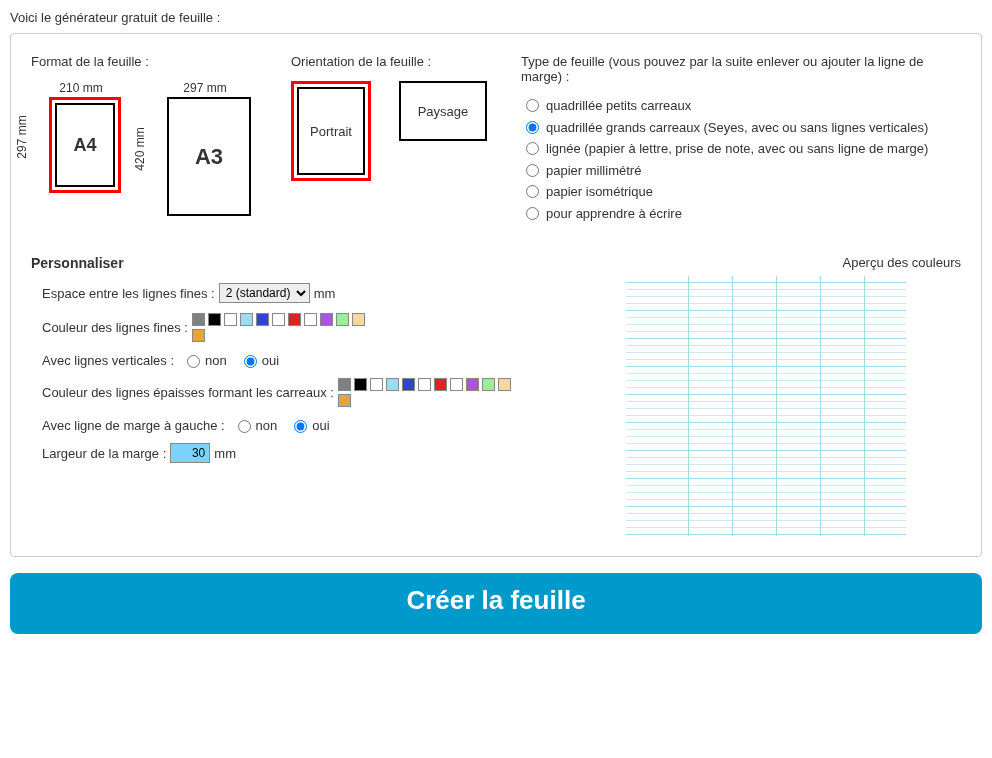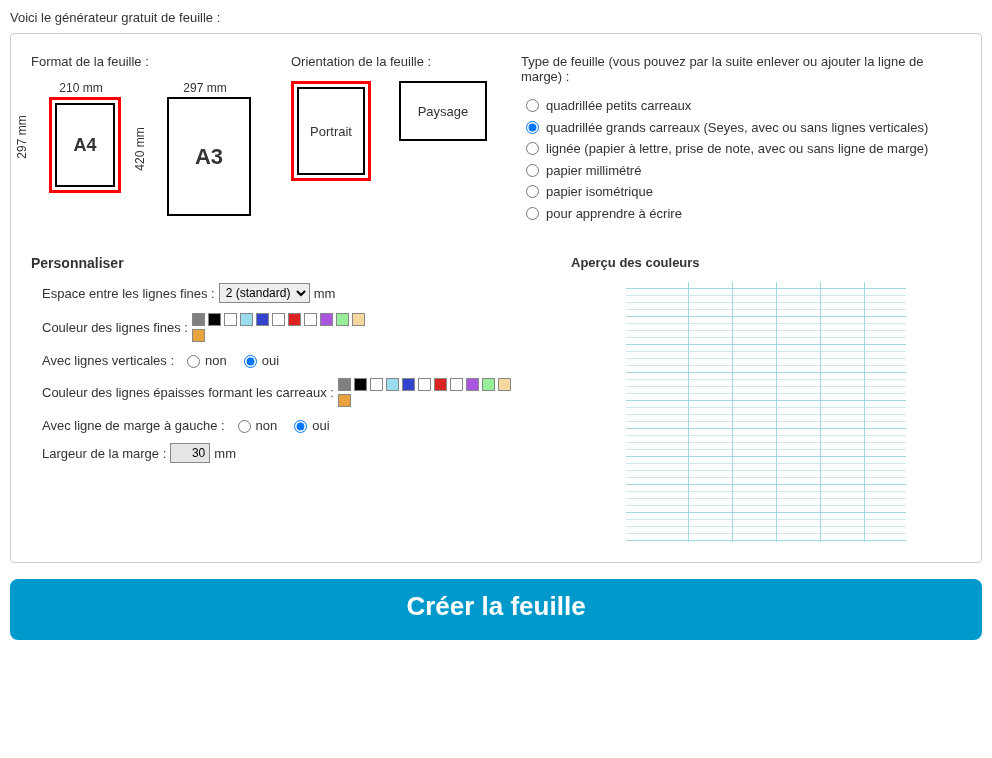--- a/index.html
+++ b/index.html
@@ -56,34 +56,34 @@
   
   .customize { margin-top: 30px; }
   .customize h3 { margin: 0 0 12px 0; font-size: 14px; }
   .cust-line { margin: 10px 11px; display: flex; align-items: center; flex-wrap: wrap; gap: 4px; }
   select, .num-input {
     font-size: 12px;
     border: 1px solid #888;
     background: #eee;
     padding: 1px 2px;
   }
-  .num-input { width: 40px; text-align: right; background: #e5e5e5; padding: 2px 4px; }
+  .num-input { width: 40px; text-align: right; background: #7dd3fc; padding: 2px 4px; }
 
   .swatch-row { display: inline-flex; flex-wrap: wrap; gap: 3px; max-width: 180px; }
   .swatch {
     width: 13px; height: 13px;
     border: 1px solid #888;
     cursor: pointer;
   }
 
   .inline-radio { display: inline-flex; align-items: center; gap: 2px; margin: 0 4px; }
 
   
   .preview-section { margin-top: 30px; text-align: center; }
-  .preview-title { font-weight: bold; margin-bottom: 12px; text-align: left; }
+  .preview-title { font-weight: normal; margin-bottom: 6px; text-align: right; }
   .preview-box {
     width: 280px; height: 260px;
     margin: 0 auto;
     position: relative;
     background: #fff;
     overflow: hidden;
   }
   .preview-box .hfine { position: absolute; left: 0; right: 0; height: 1px; background: #cfe8ec; }
   .preview-box .hthick { position: absolute; left: 0; right: 0; height: 1px; background: #9edbe3; }
   .preview-box .vline { position: absolute; top: 0; bottom: 0; width: 1px; background: #9edbe3; }

